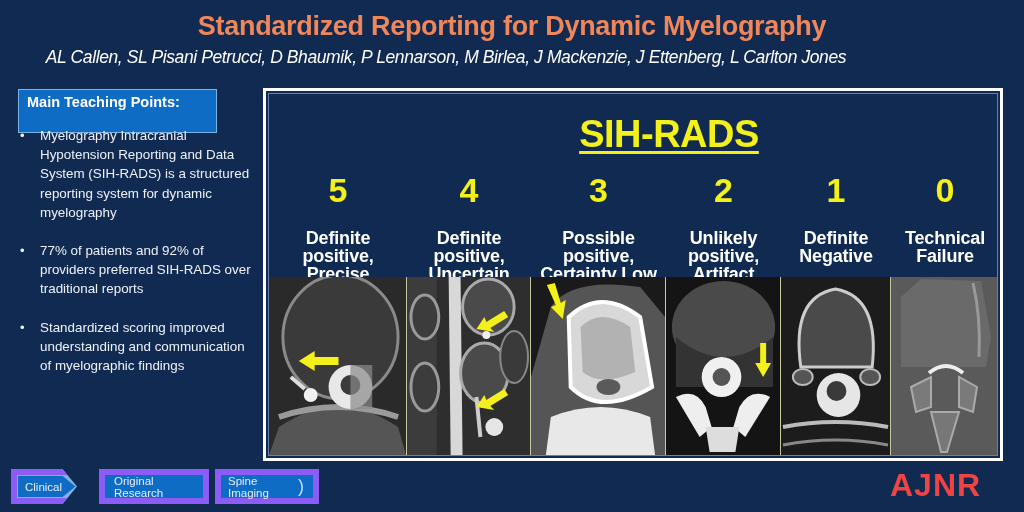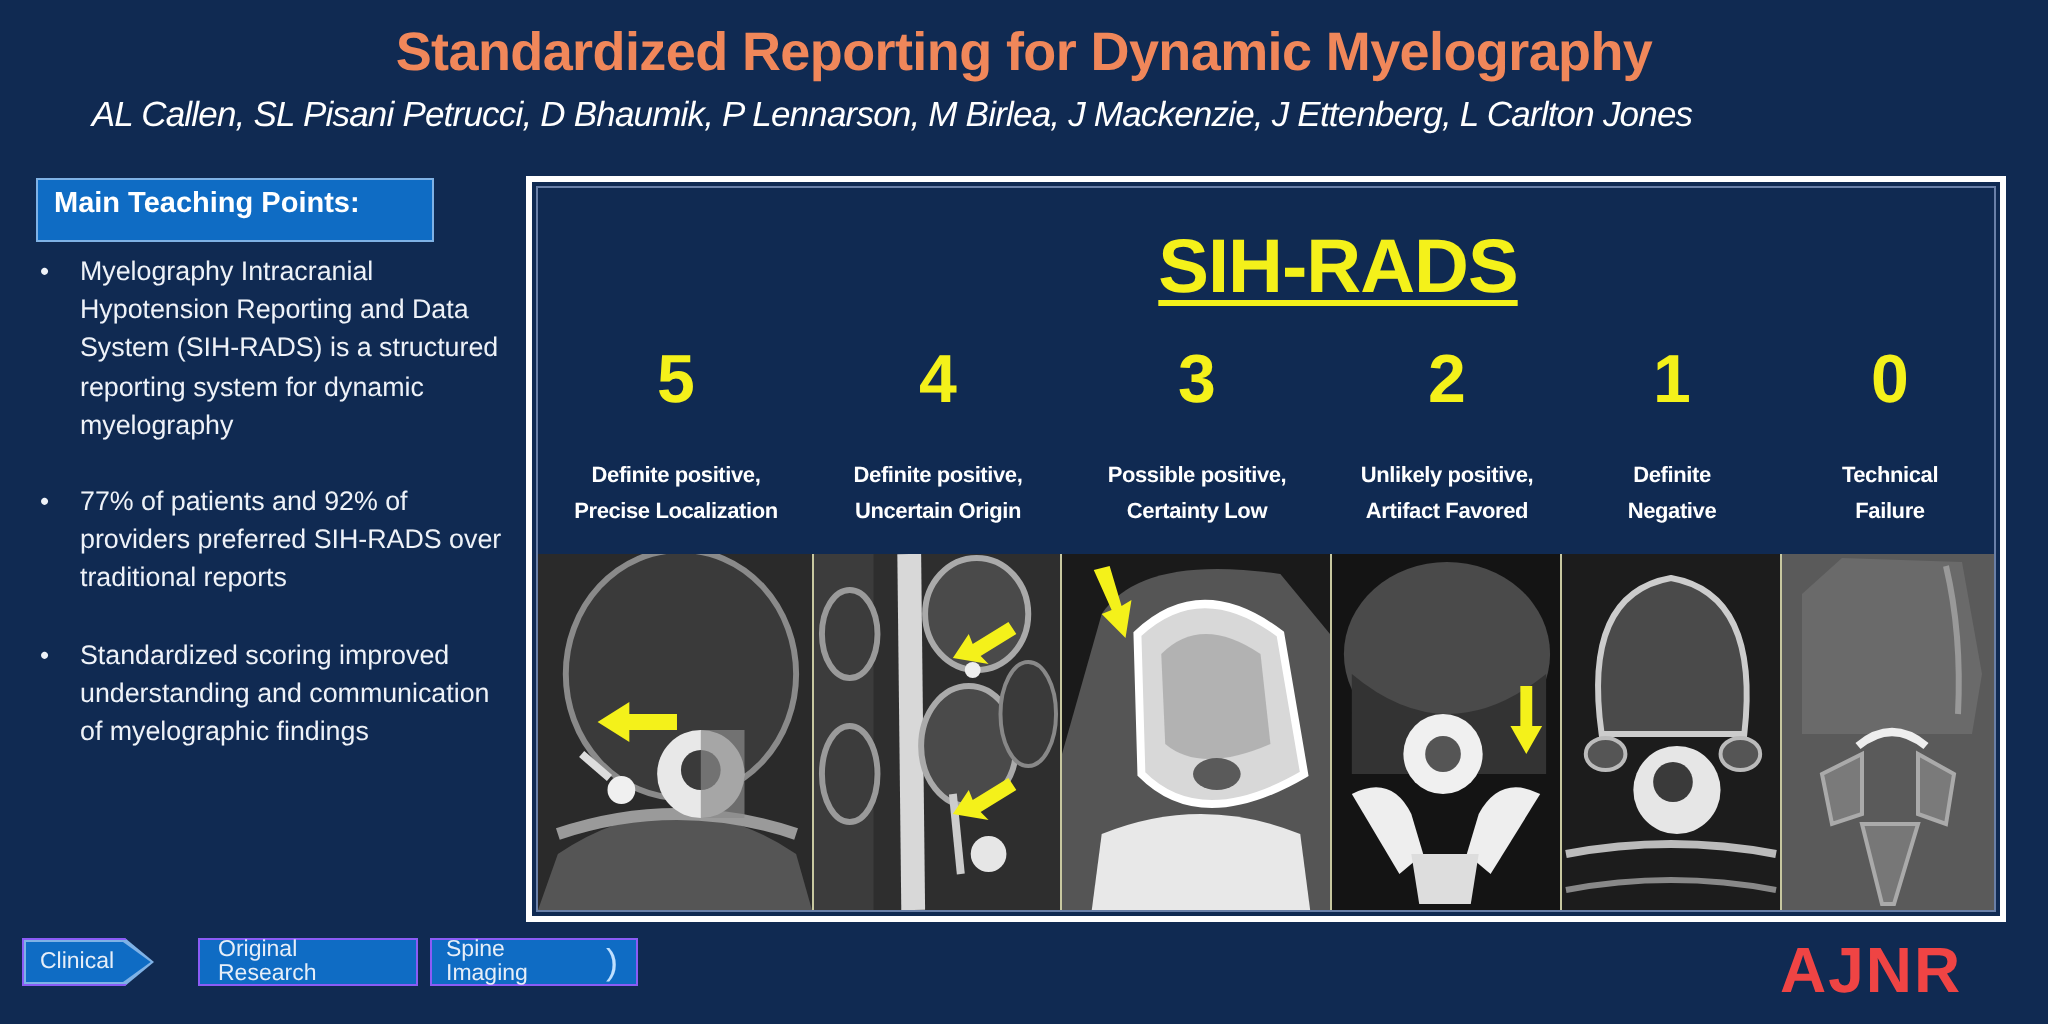--- a/index.html
+++ b/index.html
@@ -14,21 +14,21 @@
     position: absolute; left: 0; top: 11px; width: 1024px;
     text-align: center; color: #f0875a; font-size: 27px; font-weight: bold;
     letter-spacing: -0.3px;
   }
   .authors {
     position: absolute; left: 0; top: 47px; width: 892px;
     text-align: center; color: #ffffff; font-size: 17.5px; font-style: italic;
     letter-spacing: -0.4px;
   }
   .tp-header {
-    position: absolute; left: 18px; top: 89px; width: 199px; height: 32px;
+    position: absolute; left: 18px; top: 89px; width: 199px; height: 44px;
     background: #0f6cc4; border: 1px solid #7fb2e6;
     color: #ffffff; font-weight: bold; font-size: 14.5px;
     padding: 4px 0 0 8px;
   }
   .tp-list { position: absolute; left: 18px; top: 126px; width: 240px; list-style: none; }
   .tp-list li {
     position: relative; padding-left: 22px; font-size: 13.4px; line-height: 19.2px;
     color: #eef2f8; margin-bottom: 19px;
   }
   .tp-list li .bullet {
@@ -49,37 +49,37 @@
   }
   .col {
     position: absolute; top: 0; text-align: center;
   }
   .grade {
     position: absolute; top: 80px; width: 100%; text-align: center;
     color: #f4f11a; font-size: 34px; font-weight: bold;
   }
   .desc {
     position: absolute; top: 138px; width: 100%; text-align: center;
-    color: #ffffff; font-size: 11px; font-weight: bold; line-height: 18px;
+    color: #ffffff; font-size: 18px; font-weight: bold; line-height: 18px;
     letter-spacing: -0.2px;
   }
   .panels {
     position: absolute; left: 3px; top: 186px; width: 728px; height: 178px;
     display: flex; background: #ddd;
   }
   .panel {
     position: relative; height: 100%; overflow: hidden; background: #1c1c1c;
     border-right: 1px solid #c8c8a0;
   }
   .panel:last-child { border-right: none; }
   .panel svg { position: absolute; left: 0; top: 0; width: 100%; height: 100%; }
 
   .tags { position: absolute; left: 11px; top: 469px; display: flex; gap: 6px; }
   .tag {
-    height: 24px; background: #0f6cc4; border: 1px solid #8b5cf6;
+    height: 35px; background: #0f6cc4; border: 6px solid #8b5cf6;
     color: #e6eef8; font-size: 11.5px; display: flex; align-items: center; padding: 0 9px;
     position: relative;
   }
   .tag-clinical {
     width: 66px; border-right: none; padding-left: 8px;
     clip-path: polygon(0 0, 78% 0, 100% 50%, 78% 100%, 0 100%);
     background: #7fb2e6;
   }
   .tag-clinical .fill {
     position: absolute; left: 1px; top: 1px; right: 1px; bottom: 1px;

